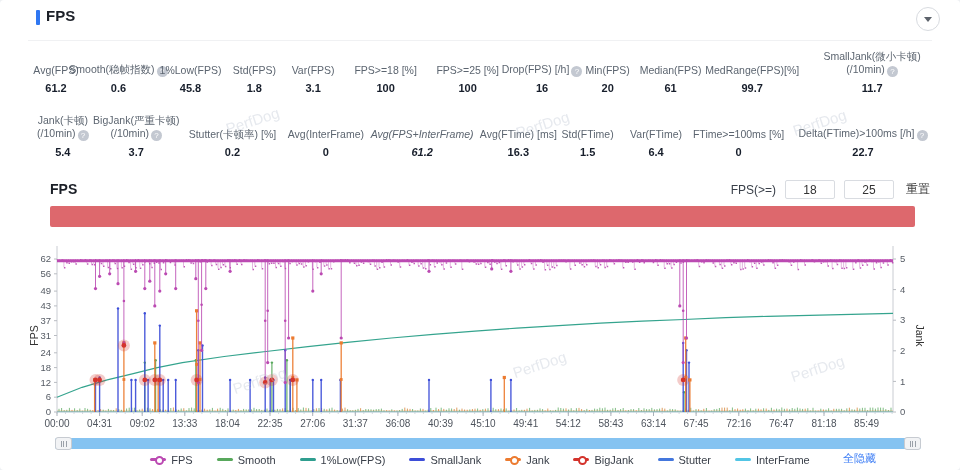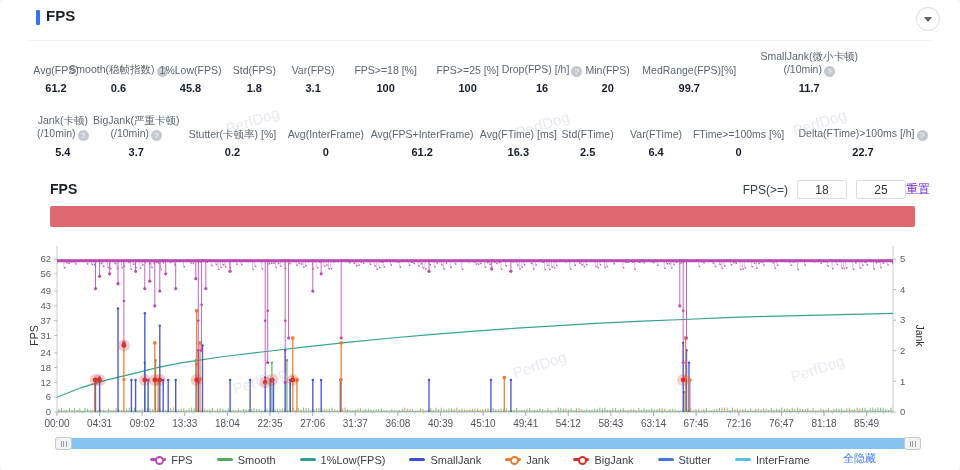--- a/index.html
+++ b/index.html
@@ -16,21 +16,21 @@
   #stats-r2{top:114px;}
   .stat-col{display:flex;flex-direction:column;align-items:center;justify-content:flex-end;}
   .stat-lblwrap{min-height:26px;display:flex;flex-direction:column;align-items:center;justify-content:flex-end;}
   .stat-lbl{font-size:10.5px;color:#5c6570;line-height:13px;text-align:center;white-space:nowrap;}
   .stat-val{margin-top:5px;font-size:11px;font-weight:bold;color:#171e2b;}
   .info-i{display:inline-block;width:11px;height:11px;margin-left:2px;border-radius:50%;background:#c3c8d1;color:#fff;font-size:8px;line-height:11px;text-align:center;vertical-align:-1px;}
   
   #sec-title{position:absolute;left:50px;top:181px;font-size:14px;font-weight:bold;color:#1b1f27;}
   #fps-controls{position:absolute;right:30px;top:180px;display:flex;align-items:center;font-size:12px;color:#3a404a;}
   .thr-input{width:50px;height:19px;margin-left:9px;border:1px solid #d9dce1;border-radius:2px;text-align:center;font-size:12px;color:#333;font-family:"Liberation Sans",sans-serif;box-sizing:border-box;}
-  #reset-link{color:#6d28d9;cursor:pointer;}
+  #reset-link{margin-left:12px;color:#404040;cursor:pointer;}
   
   #label-banner{position:absolute;left:50px;right:45px;top:206px;height:21px;border-radius:2px;display:flex;align-items:center;justify-content:center;}
   #label-banner span{color:#fff;font-size:15px;margin-top:44px;}
   
   #chart-wrap{position:absolute;left:28px;top:232px;width:916px;height:202px;}
   
   #hscroll{position:absolute;left:55px;top:437px;width:866px;height:13px;}
   #hscroll .track{position:absolute;left:0;right:0;top:1px;height:11px;background:#85c3f1;border-radius:2px;}
   .sb-handle{position:absolute;top:0;width:17px;height:13px;background:#f2f3f5;border:1px solid #c7cbd1;border-radius:3px;box-sizing:border-box;display:flex;align-items:center;justify-content:center;gap:1.5px;cursor:ew-resize;}
   .sb-handle i{display:block;width:1px;height:6px;background:#9aa0a8;}
@@ -105,20 +105,26 @@
           <div class="stat-lbl">Drop(FPS) [/h]<span class="info-i">?</span></div>
         </div>
         <div class="stat-val">16</div>
       </div>
       <div class="stat-col" style="width: 6.9%;">
         <div class="stat-lblwrap">
           <div class="stat-lbl">Min(FPS)</div>
         </div>
         <div class="stat-val">20</div>
       </div>
+      <div class="stat-col" style="width: 6.9%;">
+        <div class="stat-lblwrap">
+          <div class="stat-lbl">Median(FPS)</div>
+        </div>
+        <div class="stat-val">61</div>
+      </div>
       <div class="stat-col" style="width: 11%;">
         <div class="stat-lblwrap">
           <div class="stat-lbl">MedRange(FPS)[%]</div>
         </div>
         <div class="stat-val">99.7</div>
       </div>
       <div class="stat-col" style="width: 15.3%;">
         <div class="stat-lblwrap">
           <div class="stat-lbl">SmallJank(微小卡顿)</div>
           <div class="stat-lbl">(/10min)<span class="info-i">?</span></div>
@@ -146,37 +152,37 @@
           <div class="stat-lbl">Stutter(卡顿率) [%]</div>
         </div>
         <div class="stat-val">0.2</div>
       </div>
       <div class="stat-col" style="width: 8.3%;">
         <div class="stat-lblwrap">
           <div class="stat-lbl">Avg(InterFrame)</div>
         </div>
         <div class="stat-val">0</div>
       </div>
-      <div class="stat-col" style="width: 12.8%;">
+      <div class="stat-col" style="width: 12.8%; font-style: italic;">
         <div class="stat-lblwrap">
           <div class="stat-lbl">Avg(FPS+InterFrame)</div>
         </div>
         <div class="stat-val">61.2</div>
       </div>
       <div class="stat-col" style="width: 8.3%;">
         <div class="stat-lblwrap">
           <div class="stat-lbl">Avg(FTime) [ms]</div>
         </div>
         <div class="stat-val">16.3</div>
       </div>
       <div class="stat-col" style="width: 6.9%;">
         <div class="stat-lblwrap">
           <div class="stat-lbl">Std(FTime)</div>
         </div>
-        <div class="stat-val">2.5</div>
+        <div class="stat-val">1.5</div>
       </div>
       <div class="stat-col" style="width: 8.1%;">
         <div class="stat-lblwrap">
           <div class="stat-lbl">Var(FTime)</div>
         </div>
         <div class="stat-val">6.4</div>
       </div>
       <div class="stat-col" style="width: 10%;">
         <div class="stat-lblwrap">
           <div class="stat-lbl">FTime&gt;=100ms [%]</div>

